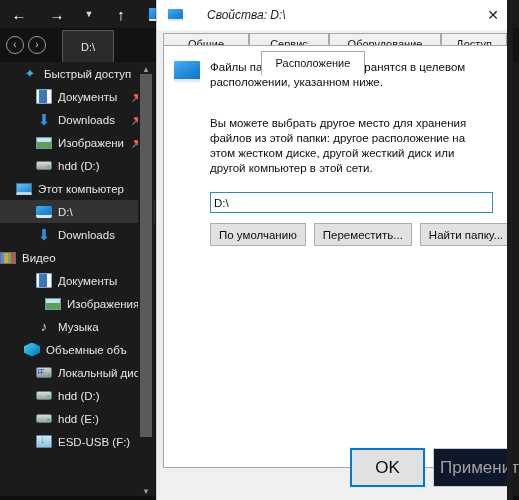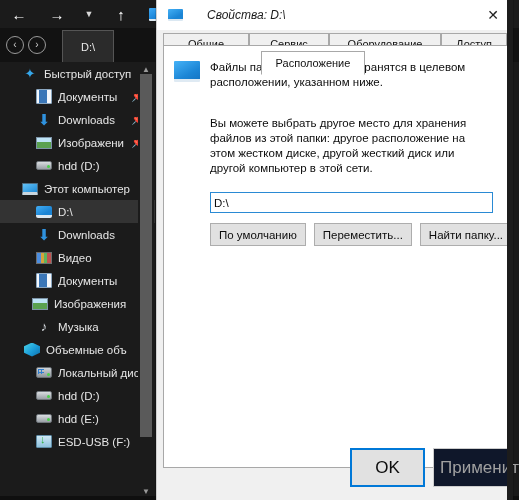--- a/index.html
+++ b/index.html
@@ -272,41 +272,41 @@
       </div>
       <div class="nav-item" style="padding-left: 36px;">
         <span class="nav-ico ic-img"></span>
         <span>Изображени</span>
         <span class="pin">📌</span>
       </div>
       <div class="nav-item" style="padding-left: 36px;">
         <span class="nav-ico ic-hdd"></span>
         <span>hdd (D:)</span>
       </div>
-      <div class="nav-item" style="padding-left: 22px;">
+      <div class="nav-item" style="padding-left: 16px;">
         <span class="nav-ico ic-pc"></span>
         <span>Этот компьютер</span>
       </div>
       <div class="nav-item selected" style="padding-left: 36px;">
         <span class="nav-ico ic-drive"></span>
         <span>D:\</span>
       </div>
       <div class="nav-item" style="padding-left: 36px;">
         <span class="nav-ico ic-dl">⬇</span>
         <span>Downloads</span>
       </div>
-      <div class="nav-item" style="padding-left: 36px;">
+      <div class="nav-item" style="">
         <span class="nav-ico ic-video"></span>
         <span>Видео</span>
       </div>
       <div class="nav-item" style="padding-left: 36px;">
         <span class="nav-ico ic-doc"></span>
         <span>Документы</span>
       </div>
-      <div class="nav-item" style="padding-left: 32px;">
+      <div class="nav-item" style="padding-left: 45px;">
         <span class="nav-ico ic-img"></span>
         <span>Изображения</span>
       </div>
       <div class="nav-item" style="padding-left: 36px;">
         <span class="nav-ico ic-music">♪</span>
         <span>Музыка</span>
       </div>
       <div class="nav-item" style="padding-left: 24px;">
         <span class="nav-ico ic-3d"></span>
         <span>Объемные объ</span>

